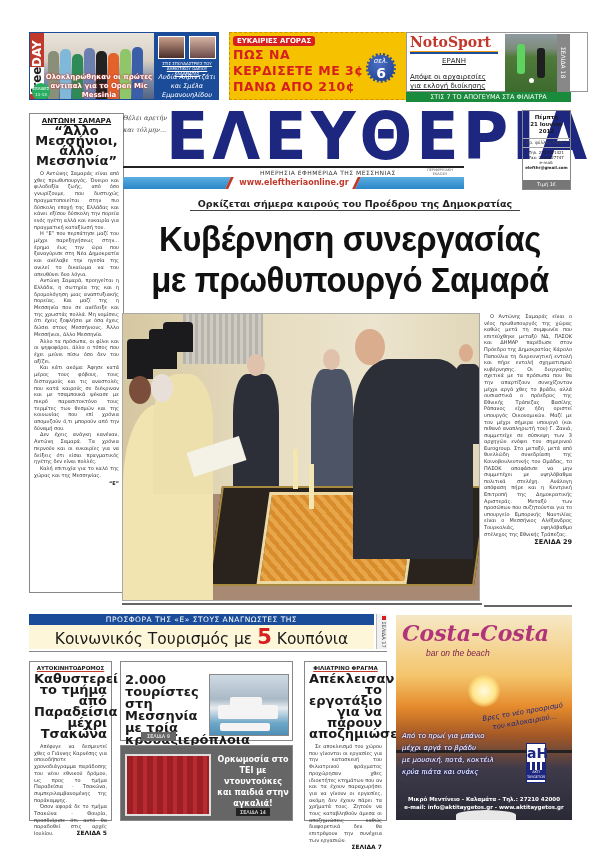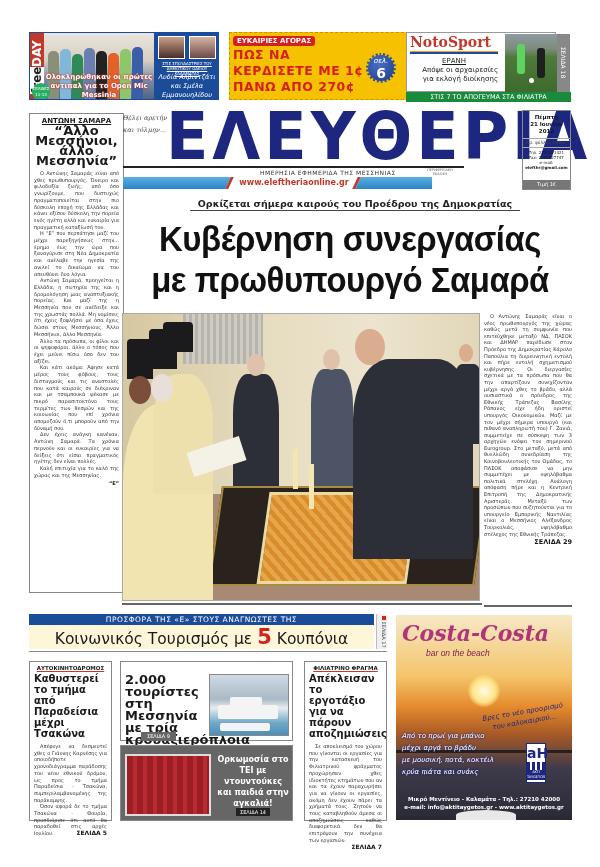--- a/index.html
+++ b/index.html
@@ -20,43 +20,43 @@
   .fd-blue-small { left: 2px; top: 28px; width: 62px; font-size: 4px; text-align: center; line-height: 5px; text-decoration: underline; }
   .fd-blue-text { left: 2px; top: 40px; width: 62px; font-size: 6.5px; text-align: center; line-height: 9px; font-style: italic; }
 
   .ek-box { left: 229px; top: 32px; width: 190px; height: 68px; background: #f6c200; border: 1px dashed #c89400; }
   .ek-tag { left: 3px; top: 3px; padding: 0 4px; height: 10px; background: #d62020; color: #fff; font-size: 7px; font-weight: bold; line-height: 10px; border-radius: 3px; }
   .ek-head { left: 3px; top: 14px; width: 140px; font-size: 12.5px; line-height: 16px; color: #d62020; font-weight: bold; letter-spacing: 0.5px; }
   .ek-circle { left: 136px; top: 20px; width: 30px; height: 30px; border-radius: 50%; background: radial-gradient(circle at 40% 35%, #4a6fc4, #1a3a8a); color: #fff; text-align: center; border: 2px dotted #f6c200; }
   .ek-circle .sel { display: block; font-size: 7px; line-height: 9px; padding-top: 2px; font-style: italic; }
   .ek-circle .num { display: block; font-size: 14px; line-height: 14px; font-weight: bold; }
 
-  .ns-box { left: 406px; top: 32px; width: 150px; height: 60px; border: 1px solid #999; background: #fff; }
+  .ns-box { left: 406px; top: 32px; width: 182px; height: 60px; border: 1px solid #999; background: #fff; }
   .ns-logo { left: 3px; top: 1px; font-family: "DejaVu Serif", serif; font-size: 14px; font-weight: bold; color: #c0392b; }
   .ns-logo-line { left: 3px; top: 18px; width: 88px; height: 3px; background: linear-gradient(180deg, #f39c12 0%, #f39c12 50%, #1a4c9a 50%, #1a4c9a 100%); }
   .ns-title { left: 3px; top: 24px; width: 88px; font-size: 7px; text-align: center; text-decoration: underline; }
-  .ns-text { left: 3px; top: 33px; width: 88px; font-size: 7px; text-align: right; line-height: 9px; }
+  .ns-text { left: 3px; top: 40px; width: 88px; font-size: 7px; text-align: left; line-height: 9px; text-decoration: underline; }
   .ns-photo { left: 98px; top: 1px; width: 52px; height: 58px; background: linear-gradient(180deg, #8e9aa0 0%, #7d8c7c 25%, #4f7a3a 40%, #3d6b2e 100%); }
   .ns-side { left: 150px; top: 1px; width: 13px; height: 58px; background: #888; color: #fff; font-size: 6px; writing-mode: vertical-rl; text-align: center; line-height: 13px; }
   .ns-green { left: 406px; top: 92px; width: 165px; height: 10px; background: #1a8a3c; color: #fff; font-size: 6.5px; text-align: center; line-height: 10px; }
 
   
   .ed-box { left: 29px; top: 113px; width: 95px; height: 480px; border: 1px solid #888; padding: 3px 4px; }
   .ed-author { font-size: 7px; text-align: center; text-decoration: underline; font-weight: bold; }
   .ed-title { font-size: 13px; text-align: center; font-weight: bold; line-height: 10px; margin-top: 1px; margin-bottom: 4px; }
   .ed-body p { font-size: 5px; line-height: 6.7px; text-align: justify; text-indent: 6px; color: #333; }
   .ed-sig { font-size: 5px; text-align: right; font-weight: bold; margin-top: 2px; }
 
   
   .motto { left: 123px; top: 112px; width: 45px; font-family: "DejaVu Serif", serif; font-style: italic; font-size: 6.5px; line-height: 12px; color: #444; }
   .logo { left: 166px; top: 106px; width: 288px; height: 62px; font-family: "DejaVu Sans", sans-serif; font-weight: bold; font-size: 62px; line-height: 62px; color: #1d2780; letter-spacing: 4px; transform: scaleY(1.05); }
   .mast-line { left: 123px; top: 166px; width: 341px; height: 2px; background: #222; }
   .mast-sub { left: 260px; top: 169px; font-size: 6px; color: #333; letter-spacing: 0.5px; }
   .mast-edition { left: 425px; top: 168px; font-size: 3.5px; color: #666; line-height: 4px; text-align: center; }
-  .url-bar { left: 123px; top: 177px; width: 309px; height: 12px; background: linear-gradient(180deg, #5aaee0, #2b86c8); }
+  .url-bar { left: 123px; top: 177px; width: 341px; height: 12px; background: linear-gradient(180deg, #5aaee0, #2b86c8); }
   .url-pill { left: 105px; top: 0; width: 130px; height: 12px; background: #fff; transform: skewX(-25deg); border-left: 3px solid #c0392b; border-right: 3px solid #c0392b; }
   .url-text { left: 108px; top: 0; width: 126px; text-align: center; font-size: 8px; font-weight: bold; line-height: 12px; color: #c0392b; }
 
   .date-box { left: 522px; top: 110px; width: 49px; height: 80px; border: 1px solid #888; }
   .date-main { font-size: 5.5px; font-weight: bold; text-align: center; line-height: 7px; padding-top: 3px; border-bottom: 1px solid #aaa; height: 28px; }
   .date-issue { font-size: 4.5px; text-align: center; line-height: 8px; border-bottom: 1px solid #aaa; color: #444; }
   .date-contact { font-size: 4px; text-align: center; line-height: 5px; padding-top: 2px; height: 32px; }
   .date-price { background: #777; color: #fff; font-size: 5px; text-align: center; line-height: 9px; height: 9px; }
 
   
@@ -85,21 +85,21 @@
   .promo-top { left: 29px; top: 614px; width: 345px; height: 11px; background: #1a4c9a; color: #fff; font-size: 7.5px; text-align: center; line-height: 11px; letter-spacing: 0.5px; }
   .promo-main { left: 29px; top: 625px; width: 345px; height: 24px; background: #fdf6d8; font-size: 15.5px; text-align: center; line-height: 24px; color: #1a1a1a; }
   .promo-main .big { color: #d62020; font-size: 21px; font-weight: bold; }
   .promo-side { left: 376px; top: 614px; width: 11px; height: 35px; background: #f0f0f0; font-size: 5px; writing-mode: vertical-rl; text-align: center; color: #444; border-left: 1px solid #bbb; }
   .promo-side .dot { display: inline-block; width: 4px; height: 4px; background: #d62020; }
   .promo-rule { left: 29px; top: 651px; width: 358px; height: 1px; background: #888; }
 
   
   .bx-a { left: 29px; top: 661px; width: 83px; height: 160px; border: 1px solid #888; padding: 3px 4px; }
   .bx-tag { font-size: 5.5px; text-align: center; text-decoration: underline; text-decoration-color: #c0392b; font-weight: bold; }
-  .bx-head { font-size: 10px; text-align: left; line-height: 11px; font-weight: bold; margin: 2px 0 4px; }
+  .bx-head { font-size: 13px; text-align: right; line-height: 11px; font-weight: bold; margin: 2px 0 4px; }
   .bx-body p { font-size: 5px; line-height: 6.7px; text-align: justify; text-indent: 6px; color: #333; }
   .bx-ref { font-weight: bold; color: #111; float: right; font-size: 6px; }
 
   .bx-b { left: 120px; top: 661px; width: 173px; height: 80px; border: 1px solid #888; }
   .bx-b-text { left: 4px; top: 12px; width: 78px; font-size: 13px; line-height: 12px; text-align: left; font-weight: bold; }
   .bx-b-photo { left: 88px; top: 12px; width: 80px; height: 62px; background: linear-gradient(180deg, #cfdae4 0%, #a9b9c6 40%, #e8ecef 55%, #6fa7c8 80%, #4e8fb6 100%); border: 1px solid #888; }
   .ship { position: absolute; background: #f4f4f4; border-radius: 2px; }
   .bx-b-ref { left: 20px; top: 70px; height: 9px; padding: 0 6px; background: #666; color: #fff; font-size: 5px; line-height: 9px; }
 
   .bx-c { left: 120px; top: 745px; width: 173px; height: 76px; background: #666; border: 1px solid #888; }
@@ -149,22 +149,22 @@
     <div class="fd-face" style="left:35px;background:linear-gradient(180deg,#d8b4a4,#6a4a4a);"></div>
     <div class="abs fd-blue-small">ΣΤΙΣ ΣΠΟΥΔΑΣΤΡΙΕΣ ΤΟΥ ΔΗΜΟΤΙΚΟΥ ΩΔΕΙΟΥ ΚΑΛΑΜΑΤΑΣ</div>
     <div class="abs fd-blue-text">Λυδία Αλβιντζάτι και Σμέλα Εμμανουηλίδου στο Μέγαρο Μουσικής</div>
   </div>
 </div>
 
 <div class="abs ek-box">
   <div class="abs ek-tag">ΕΥΚΑΙΡΙΕΣ ΑΓΟΡΑΣ</div>
   <div class="abs ek-head">
     <div>ΠΩΣ ΝΑ</div>
-    <div>ΚΕΡΔΙΣΕΤΕ ΜΕ 1¢</div>
-    <div>ΠΑΝΩ ΑΠΟ 270¢</div>
+    <div>ΚΕΡΔΙΣΕΤΕ ΜΕ 3¢</div>
+    <div>ΠΑΝΩ ΑΠΟ 210¢</div>
   </div>
   <div class="abs ek-circle">
     <span class="sel">σελ.</span>
     <span class="num">6</span>
   </div>
 </div>
 
 <div class="abs ns-box">
   <div class="abs ns-logo">NotoSport</div>
   <div class="abs ns-logo-line"></div>

